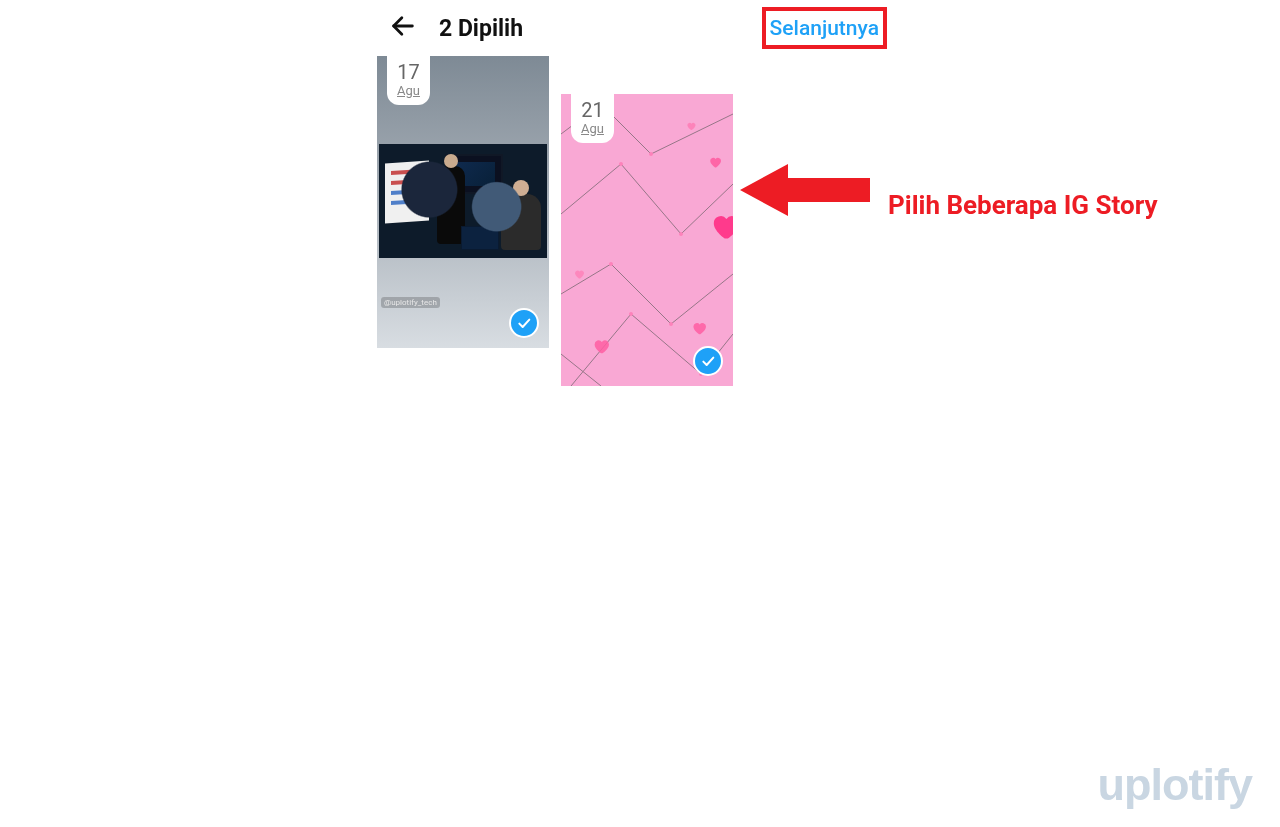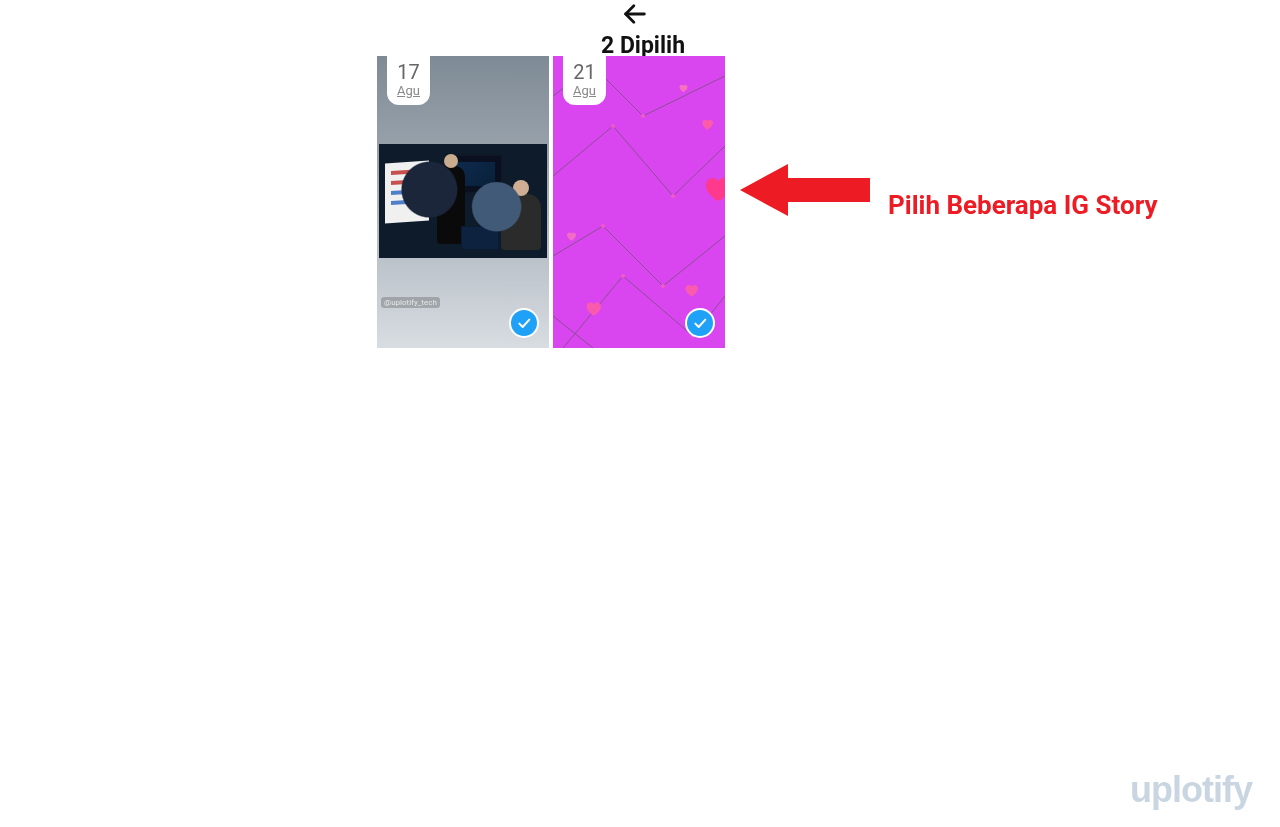--- a/index.html
+++ b/index.html
@@ -18,21 +18,20 @@
       top: 0px;
       width: 520px;
     }
 
     .header-bar {
       height: 56px;
       display: flex;
       align-items: center;
       padding: 0 8px;
       background: #fff;
-      flex-direction: column;
     }
 
     .back-arrow {
       width: 40px;
       height: 40px;
       display: flex;
       align-items: center;
       justify-content: center;
       cursor: pointer;
     }
@@ -55,37 +54,38 @@
     }
     .next-btn {
       font-size: 21px;
       font-weight: 500;
       color: #1ea1f7;
       cursor: pointer;
     }
 
     .stories-row {
       display: flex;
-      gap: 4px;
+      gap: 12px;
       padding-left: 2px;
     }
 
     .story-card {
       position: relative;
       width: 172px;
       height: 292px;
       overflow: hidden;
       cursor: pointer;
     }
 
     .story-card.first {
       background: linear-gradient(180deg, #7e8a95 0%, #9ba4ad 35%, #d8dde2 100%);
     }
     .story-card.second {
-      background: #d946ef;
+      background: #f9a8d4;
+      margin-top: 38px;
     }
 
     .date-badge {
       position: absolute;
       top: 0;
       left: 10px;
       background: #ffffff;
       border-radius: 0 0 12px 12px;
       padding: 6px 10px 8px 10px;
       text-align: center;
@@ -218,21 +218,21 @@
       font-weight: 700;
       color: #ed1c24;
       white-space: nowrap;
     }
 
     
     .watermark {
       position: absolute;
       right: 28px;
       bottom: 16px;
-      font-size: 36px;
+      font-size: 45px;
       font-weight: 700;
       color: #c9d6e2;
       letter-spacing: -1px;
       font-family: "Segoe UI", Arial, sans-serif;
     }
   </style>
 </head>
 <body>
 
 <div class="phone-ui">
@@ -240,20 +240,23 @@
   <div class="header-bar">
     <div class="back-arrow">
       <span>
         <svg viewBox="0 0 24 24" fill="none" stroke="#111" stroke-width="2.4" stroke-linecap="round" stroke-linejoin="round">
           <line x1="20" y1="12" x2="4" y2="12"></line>
           <polyline points="11 5 4 12 11 19"></polyline>
         </svg>
       </span>
     </div>
     <div class="header-title">2 Dipilih</div>
+    <div class="next-btn-wrap">
+      <span class="next-btn">Selanjutnya</span>
+    </div>
   </div>
 
   <div class="stories-row">
 
     <div class="story-card first">
       <div class="date-badge">
         <div class="date-num">17</div>
         <div class="date-mon">Agu</div>
       </div>
       <div class="inner-photo">

